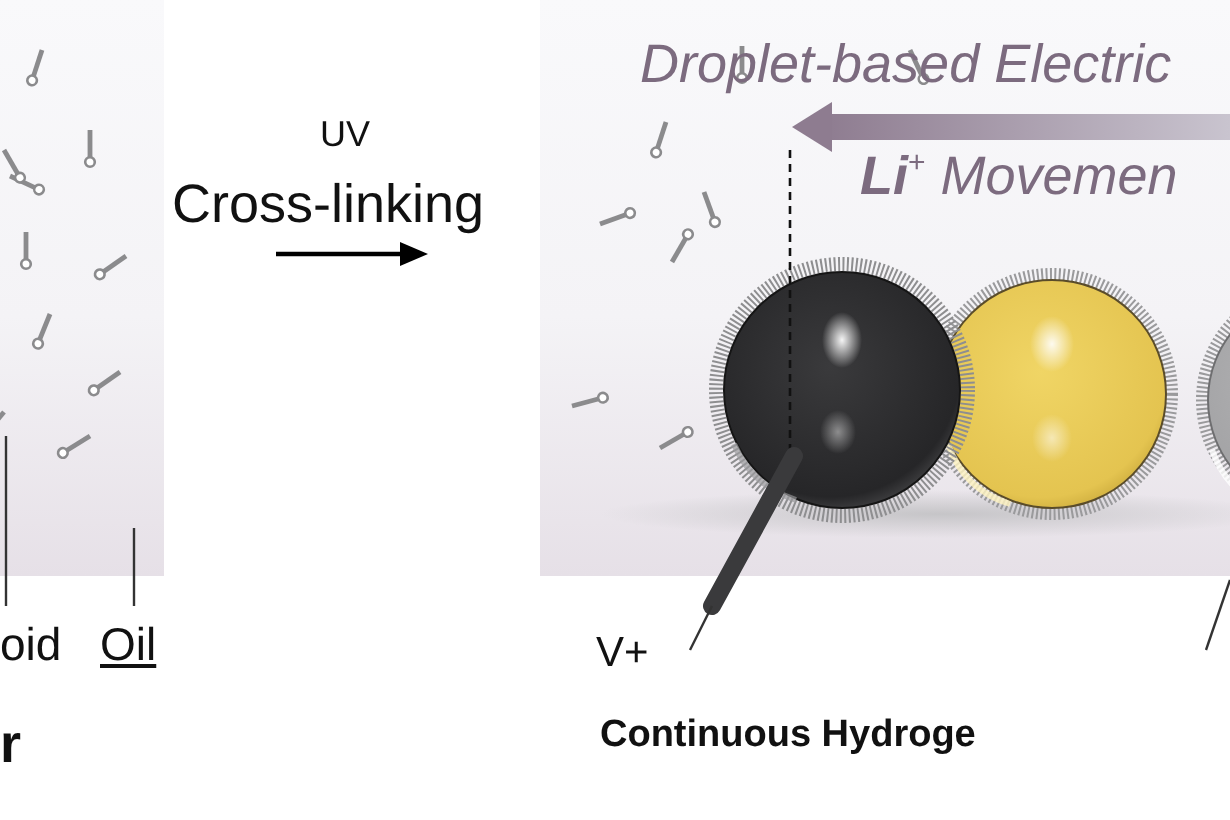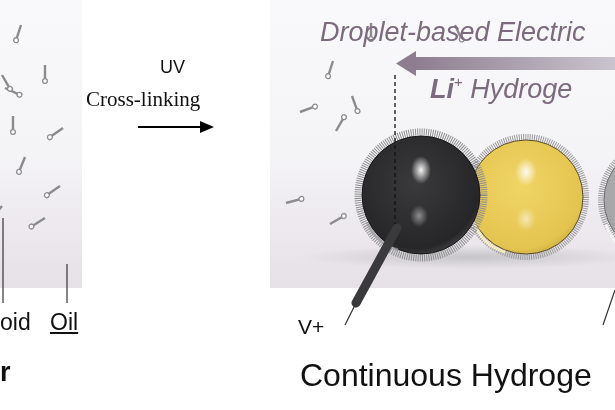--- a/index.html
+++ b/index.html
@@ -2,24 +2,24 @@
 <html><head>
   <meta charset="utf-8">
   <style>
     html, body { margin: 0; padding: 0; background: #ffffff; }
     body { width: 615px; height: 410px; position: relative; overflow: hidden; font-family: "Liberation Sans", sans-serif; }
     .panel { position: absolute; background: linear-gradient(to bottom, #f9f9fb 0%, #f4f3f6 55%, #e6e0e7 100%); }
     .panel-left { left: 0; top: 0; width: 82px; height: 288px; }
     .panel-right { left: 270px; top: 0; width: 345px; height: 288px; }
     .txt { position: absolute; white-space: nowrap; color: #111; }
     .uv { left: 160px; top: 57px; font-size: 18px; }
-    .xlink { left: 86px; top: 87px; font-size: 21px; font-family: Liberation Serif, serif; }
+    .xlink { left: 86px; top: 87px; font-size: 27px; }
     .label { font-size: 23px; top: 309px; }
     .vplus { left: 298px; top: 315px; font-size: 21px; }
-    .title-bold { left: 300px; top: 357px; font-size: 32px; font-weight: normal; }
+    .title-bold { left: 300px; top: 357px; font-size: 19px; font-weight: bold; }
     .left-title-frag { left: 0; top: 357px; font-size: 27px; font-weight: bold; }
     .electric { left: 320px; top: 17px; font-size: 27px; font-style: italic; color: #7c6b7f; }
     .movement { left: 430px; top: 73px; font-size: 27px; font-style: italic; color: #7c6b7f; }
     .movement b { font-style: italic; }
     .movement sup { font-size: 15px; vertical-align: 11px; font-style: normal; }
     svg { position: absolute; left: 0; top: 0; }
   </style>
 </head>
 <body>
 
@@ -130,16 +130,16 @@
 </svg>
 
 <div class="txt uv">UV</div>
 <div class="txt xlink">Cross-linking</div>
 
 <div class="txt label" style="left:0;">oid</div>
 <div class="txt label" style="left:50px;text-decoration:underline;">Oil</div>
 <div class="txt left-title-frag">r</div>
 
 <div class="txt electric">Droplet-based Electric</div>
-<div class="txt movement"><b>Li</b><sup>+</sup> <span>Hydroge</span></div>
+<div class="txt movement"><b>Li</b><sup>+</sup> <span>Movemen</span></div>
 
 <div class="txt vplus">V+</div>
 <div class="txt title-bold">Continuous Hydroge</div>
 
 </body></html>

